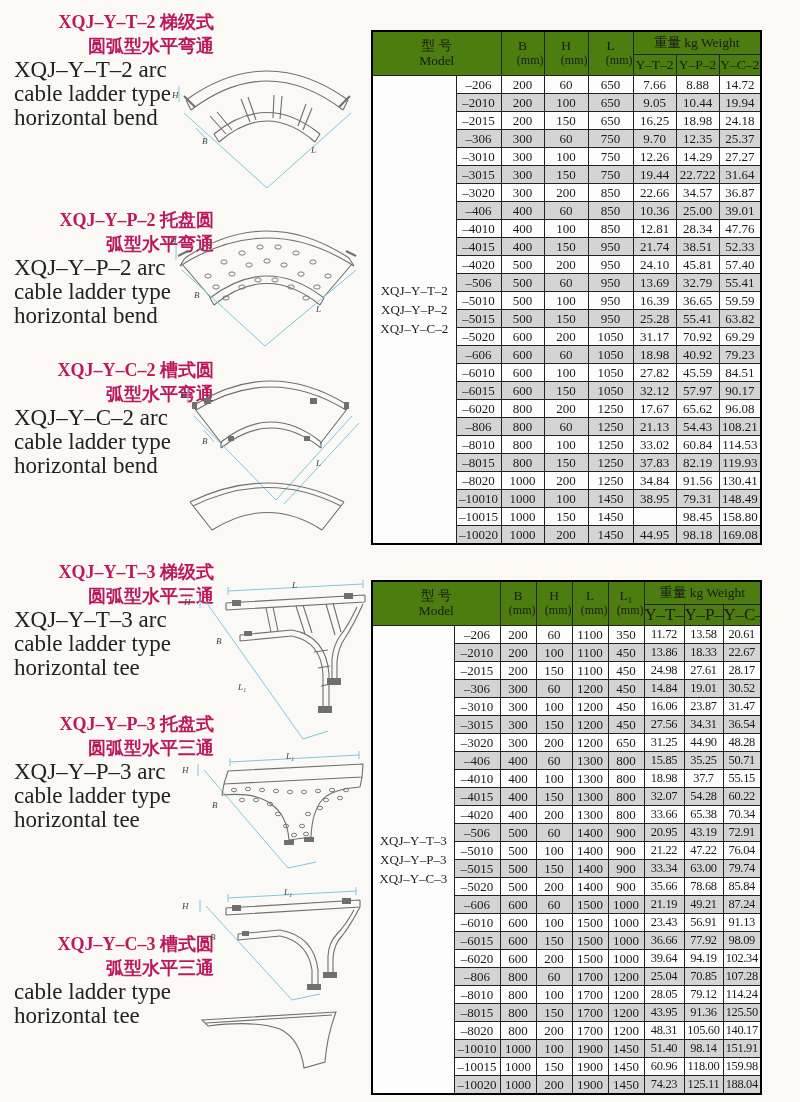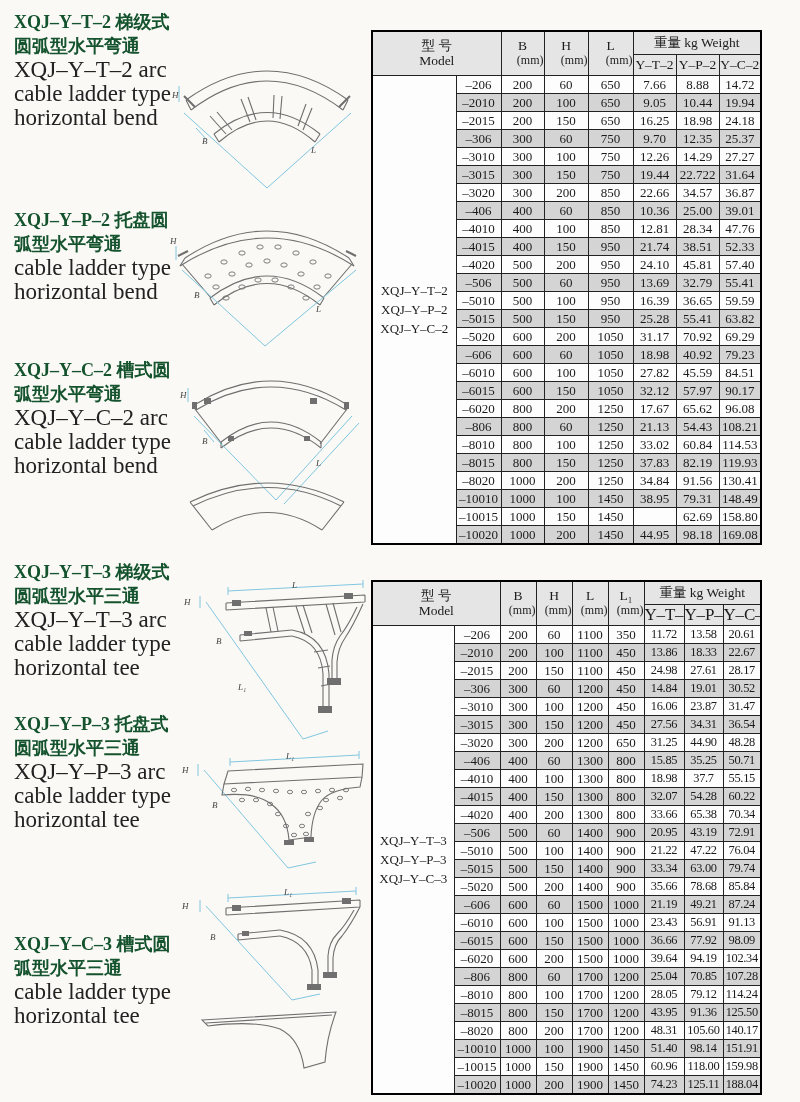--- a/index.html
+++ b/index.html
@@ -1,30 +1,30 @@
 <!DOCTYPE html>
 <html><head>
 <meta charset="utf-8">
 <style>
   html,body{margin:0;padding:0;background:#e8e8e8;}
   .page{position:relative;width:800px;height:1102px;background:#faf9f6;overflow:hidden;
         font-family:"Liberation Serif",serif;color:#1b1b1b;}
   
   .product{position:absolute;left:14px;width:200px;}
-  .product .zh{font-family:"Liberation Serif",serif;font-weight:bold;font-size:18px;line-height:24px;color:#14532d;}
+  .product .zh{font-family:"Liberation Serif",serif;font-weight:bold;font-size:18px;line-height:24px;color:#be185d;text-align:right;}
   .product .en{font-family:"Liberation Serif",serif;font-size:23px;line-height:24px;color:#222;}
   
   .drawing{position:absolute;}
   .drawing path,.drawing line,.drawing ellipse{vector-effect:non-scaling-stroke;}
   
   table.spec{position:absolute;width:389px;border-collapse:collapse;table-layout:fixed;
              background:#fdfdfd;border:2px solid #000;}
   .spec th,.spec td{border:1px solid #222;text-align:center;vertical-align:middle;
                     padding:0;font-weight:normal;overflow:hidden;white-space:nowrap;}
-  .spec thead th{background:#e5e5e5;font-size:13.5px;line-height:15px;}
+  .spec thead th{background:#4d7c0f;font-size:13.5px;line-height:15px;}
   .spec thead tr.h1{height:23px;}
   .spec thead tr.h2{height:21px;}
   .spec thead .mm{font-size:12px;text-align:right;}
   .spec tbody td{font-size:13px;height:17px;line-height:17px;}
   .spec tbody tr:nth-child(even) td{background:#d4d4d4;}
   .spec tbody td.group-cell{background:#fdfdfd;font-size:13px;line-height:19px;}
   #t2 tbody td.c5,#t2 tbody td.c6,#t2 tbody td.c7{font-size:12.4px;letter-spacing:-0.3px;}
   #t2 thead th.sub{font-size:17px;letter-spacing:-0.2px;}
   .dimtext{font-family:"Liberation Serif",serif;font-style:italic;}
 </style>
@@ -36,20 +36,21 @@
   <section class="product" style="top:10px">
     <div class="zh">XQJ–Y–T–2 梯级式</div>
     <div class="zh">圆弧型水平弯通</div>
     <div class="en">XQJ–Y–T–2 arc</div>
     <div class="en">cable ladder type</div>
     <div class="en">horizontal bend</div>
   </section>
   <section class="product" style="top:208px">
     <div class="zh">XQJ–Y–P–2 托盘圆</div>
     <div class="zh">弧型水平弯通</div>
+    <div class="en">XQJ–Y–P–2 arc</div>
     <div class="en">cable ladder type</div>
     <div class="en">horizontal bend</div>
   </section>
   <section class="product" style="top:358px">
     <div class="zh">XQJ–Y–C–2 槽式圆</div>
     <div class="zh">弧型水平弯通</div>
     <div class="en">XQJ–Y–C–2 arc</div>
     <div class="en">cable ladder type</div>
     <div class="en">horizontal bend</div>
   </section>
@@ -549,21 +550,21 @@
           <td class="c4">38.95</td>
           <td class="c5">79.31</td>
           <td class="c6">148.49</td>
         </tr>
         <tr>
           <td class="c0">–10015</td>
           <td class="c1">1000</td>
           <td class="c2">150</td>
           <td class="c3">1450</td>
           <td class="c4"></td>
-          <td class="c5">62.69</td>
+          <td class="c5">98.45</td>
           <td class="c6">158.80</td>
         </tr>
         <tr>
           <td class="c0">–10020</td>
           <td class="c1">1000</td>
           <td class="c2">200</td>
           <td class="c3">1450</td>
           <td class="c4">44.95</td>
           <td class="c5">98.18</td>
           <td class="c6">169.08</td>

